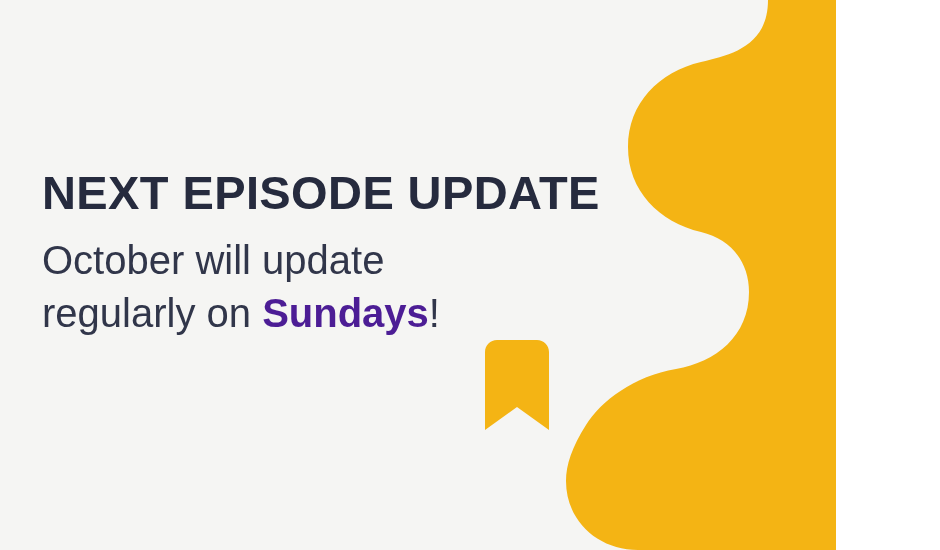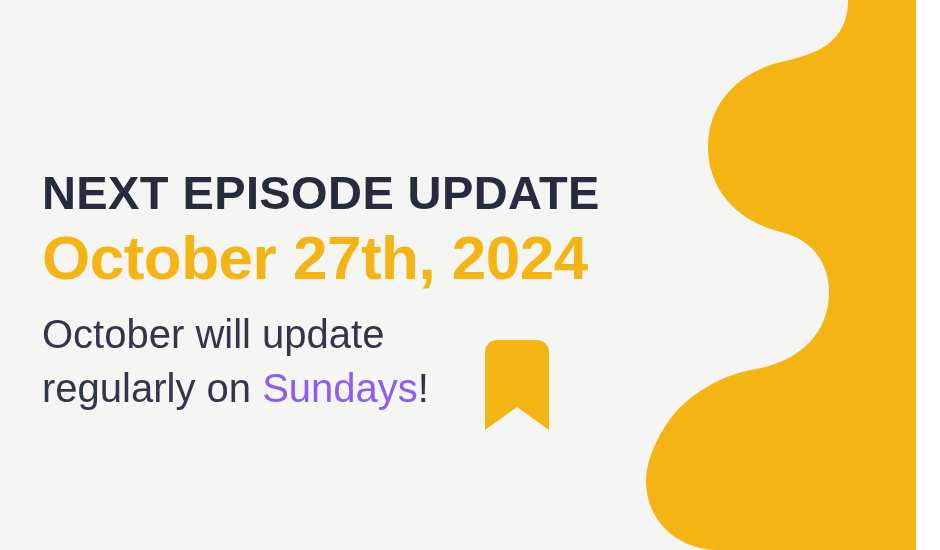--- a/index.html
+++ b/index.html
@@ -9,21 +9,21 @@
   }
   body {
     width: 940px;
     height: 550px;
     overflow: hidden;
     font-family: "Liberation Sans", sans-serif;
   }
 
   #banner {
     position: relative;
-    width: 916px;
+    width: 836px;
     height: 550px;
     background: #f5f5f3;
     overflow: hidden;
   }
 
   
   #wave-decoration {
     position: absolute;
     top: 0;
     right: 0;
@@ -70,22 +70,22 @@
   #subtext {
     font-family: "Liberation Sans", sans-serif;
     font-size: 40px;
     font-weight: normal;
     line-height: 1.34;
     color: #31364a;
     margin: 16px 0 0 0;
     max-width: 430px;
   }
   #subtext .strong {
-    font-weight: normal;
-    color: #8b5cf6;
+    font-weight: bold;
+    color: #4c1d95;
   }
 
   
   #bookmark-icon {
     position: absolute;
     left: 485px;
     top: 340px;
     width: 64px;
     height: 90px;
   }
@@ -133,21 +133,20 @@
       C 118 376 85 401 70 425
       C 56 447 50 465 50 481
       C 50 521 82 550 122 550
       L 320 550
       Z" fill="#f4b414"></path>
   </svg>
 
   <div id="text-block">
     <h1 id="headline">NEXT EPISODE UPDATE</h1>
 
-    <div id="date-line">October 27th, 2024</div>
 
     <p id="subtext">
       <span>October will update regularly on </span><span class="strong">Sundays</span><span>!</span>
     </p>
   </div>
 
   <div id="bookmark-icon">
     <svg viewBox="0 0 64 90" aria-hidden="true">
       <path d="M 0 12 C 0 5.4 5.4 0 12 0 L 52 0 C 58.6 0 64 5.4 64 12 L 64 90 L 32 67 L 0 90 Z" fill="#f4b414"></path>
     </svg>

